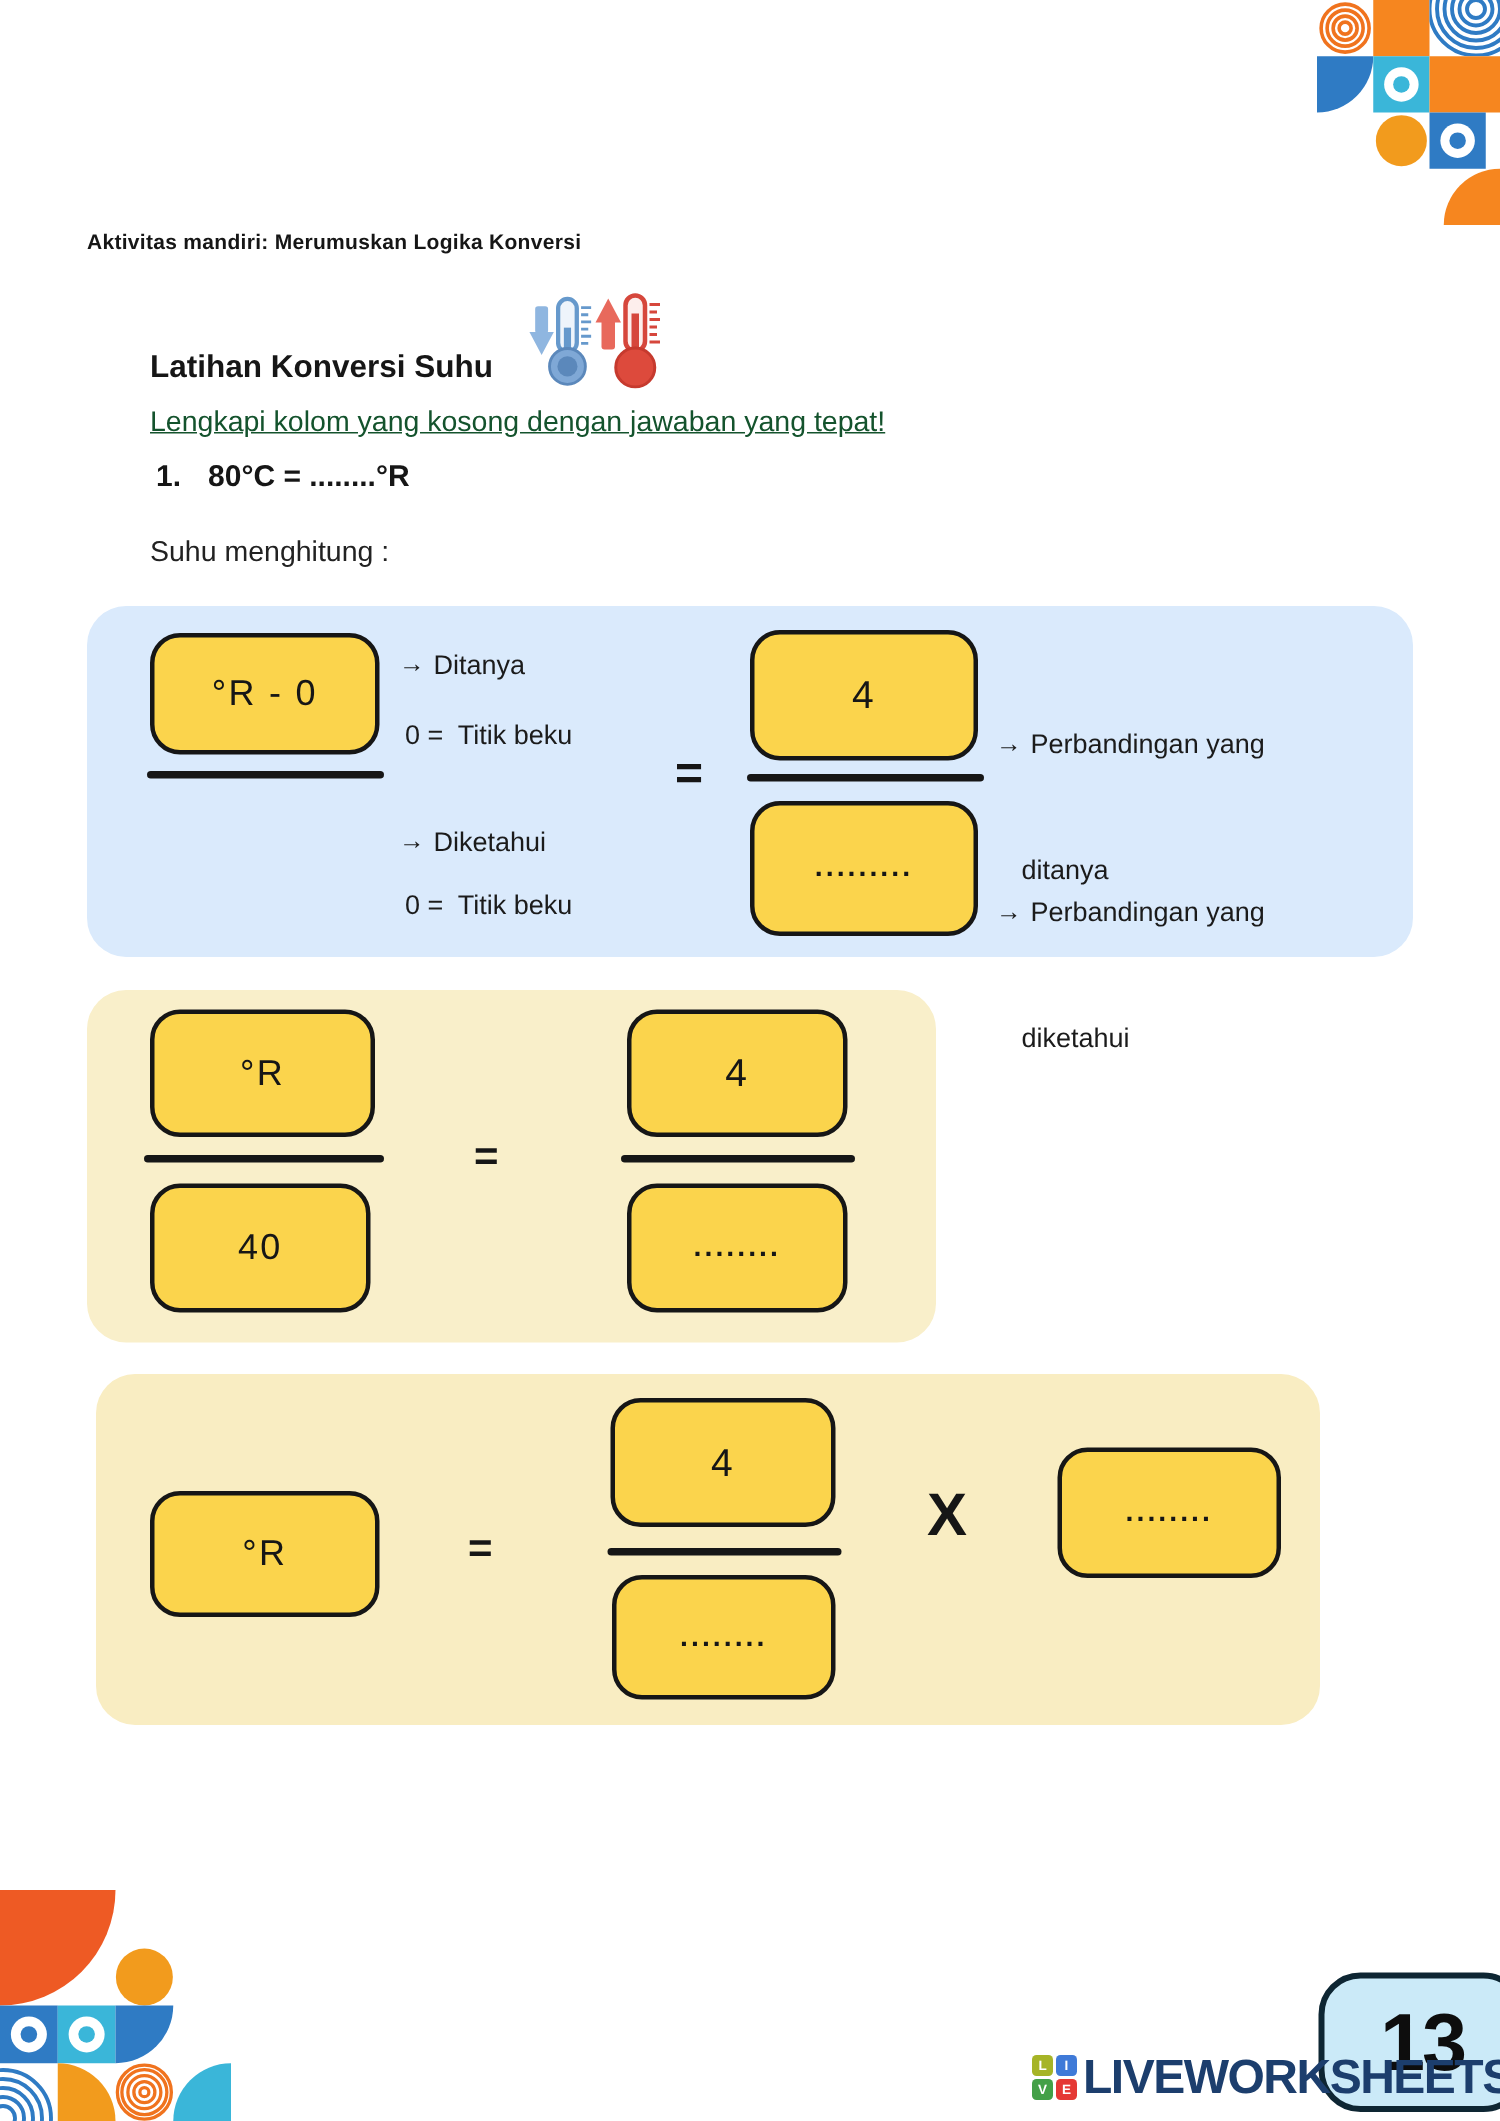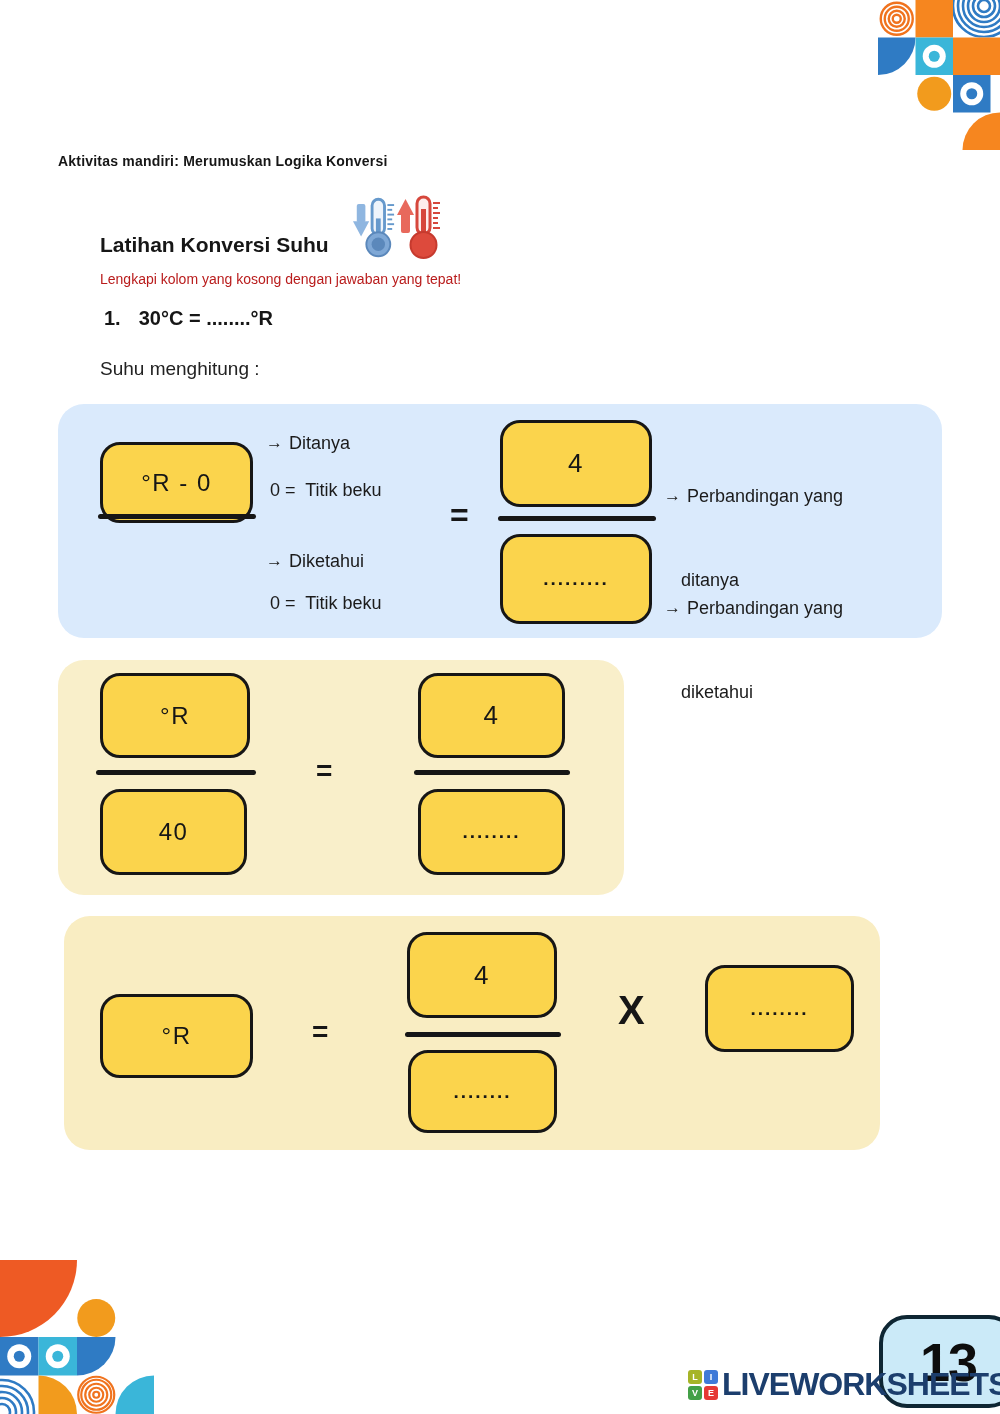--- a/index.html
+++ b/index.html
@@ -6,21 +6,21 @@
   .page{
     position:relative;width:1000px;height:1414px;background:#ffffff;
     font-family:"Liberation Sans","DejaVu Sans",sans-serif;color:#161616;
     overflow:hidden;
   }
   .abs{position:absolute;}
 
   
   .title{left:58px;top:153px;font-size:14px;font-weight:800;letter-spacing:.2px;}
   .subtitle{left:100px;top:233px;font-size:21px;font-weight:800;}
-  .instruction{left:100px;top:271px;font-size:14px;font-weight:400;color:#b91c1c;}
+  .instruction{left:100px;top:271px;font-size:19px;font-weight:400;color:#14532d;text-decoration:underline;}
   .problem{left:104px;top:307px;font-size:20px;font-weight:800;display:flex;gap:18px;}
   .method{left:100px;top:358px;font-size:19px;color:#222;}
 
   
   .panel{position:absolute;border-radius:26px;}
   .panel-blue{left:58px;top:404px;width:884px;height:234px;background:#daeafc;}
   .panel-cream1{left:58px;top:660px;width:566px;height:235px;background:#f9efca;}
   .panel-cream2{left:64px;top:916px;width:816px;height:234px;background:#f9edc2;}
 
   
@@ -159,26 +159,26 @@
       <line x1="37" y1="18" x2="44" y2="18"></line>
         <line x1="37" y1="23" x2="42" y2="23"></line>
       <line x1="37" y1="28" x2="42" y2="28"></line>
         <line x1="37" y1="33" x2="44" y2="33"></line>
     </g>
   </svg>
 
   <div class="abs instruction">Lengkapi kolom yang kosong dengan jawaban yang tepat!</div>
   <div class="abs problem">
     <span>1.</span>
-    <span>30°C = ........°R</span>
+    <span>80°C = ........°R</span>
   </div>
   <div class="abs method">Suhu menghitung :</div>
 
   <div class="panel panel-blue">
-    <div class="ybox" style="left:42px;top:18px;width:153px;height:81px;margin-top:20px;">
+    <div class="ybox" style="left:42px;top:18px;width:153px;height:81px;">
       <span>°R - 0</span>
     </div>
     <div class="fline" style="left:40px;top:110px;width:158px;"></div>
 
     <div class="ann" style="left:208px;top:29px;">
       <span class="arrow">→</span>
       <span>Ditanya</span>
     </div>
     <div class="ann" style="left:212px;top:76px;">
       <span>0 =  Titik beku</span>

